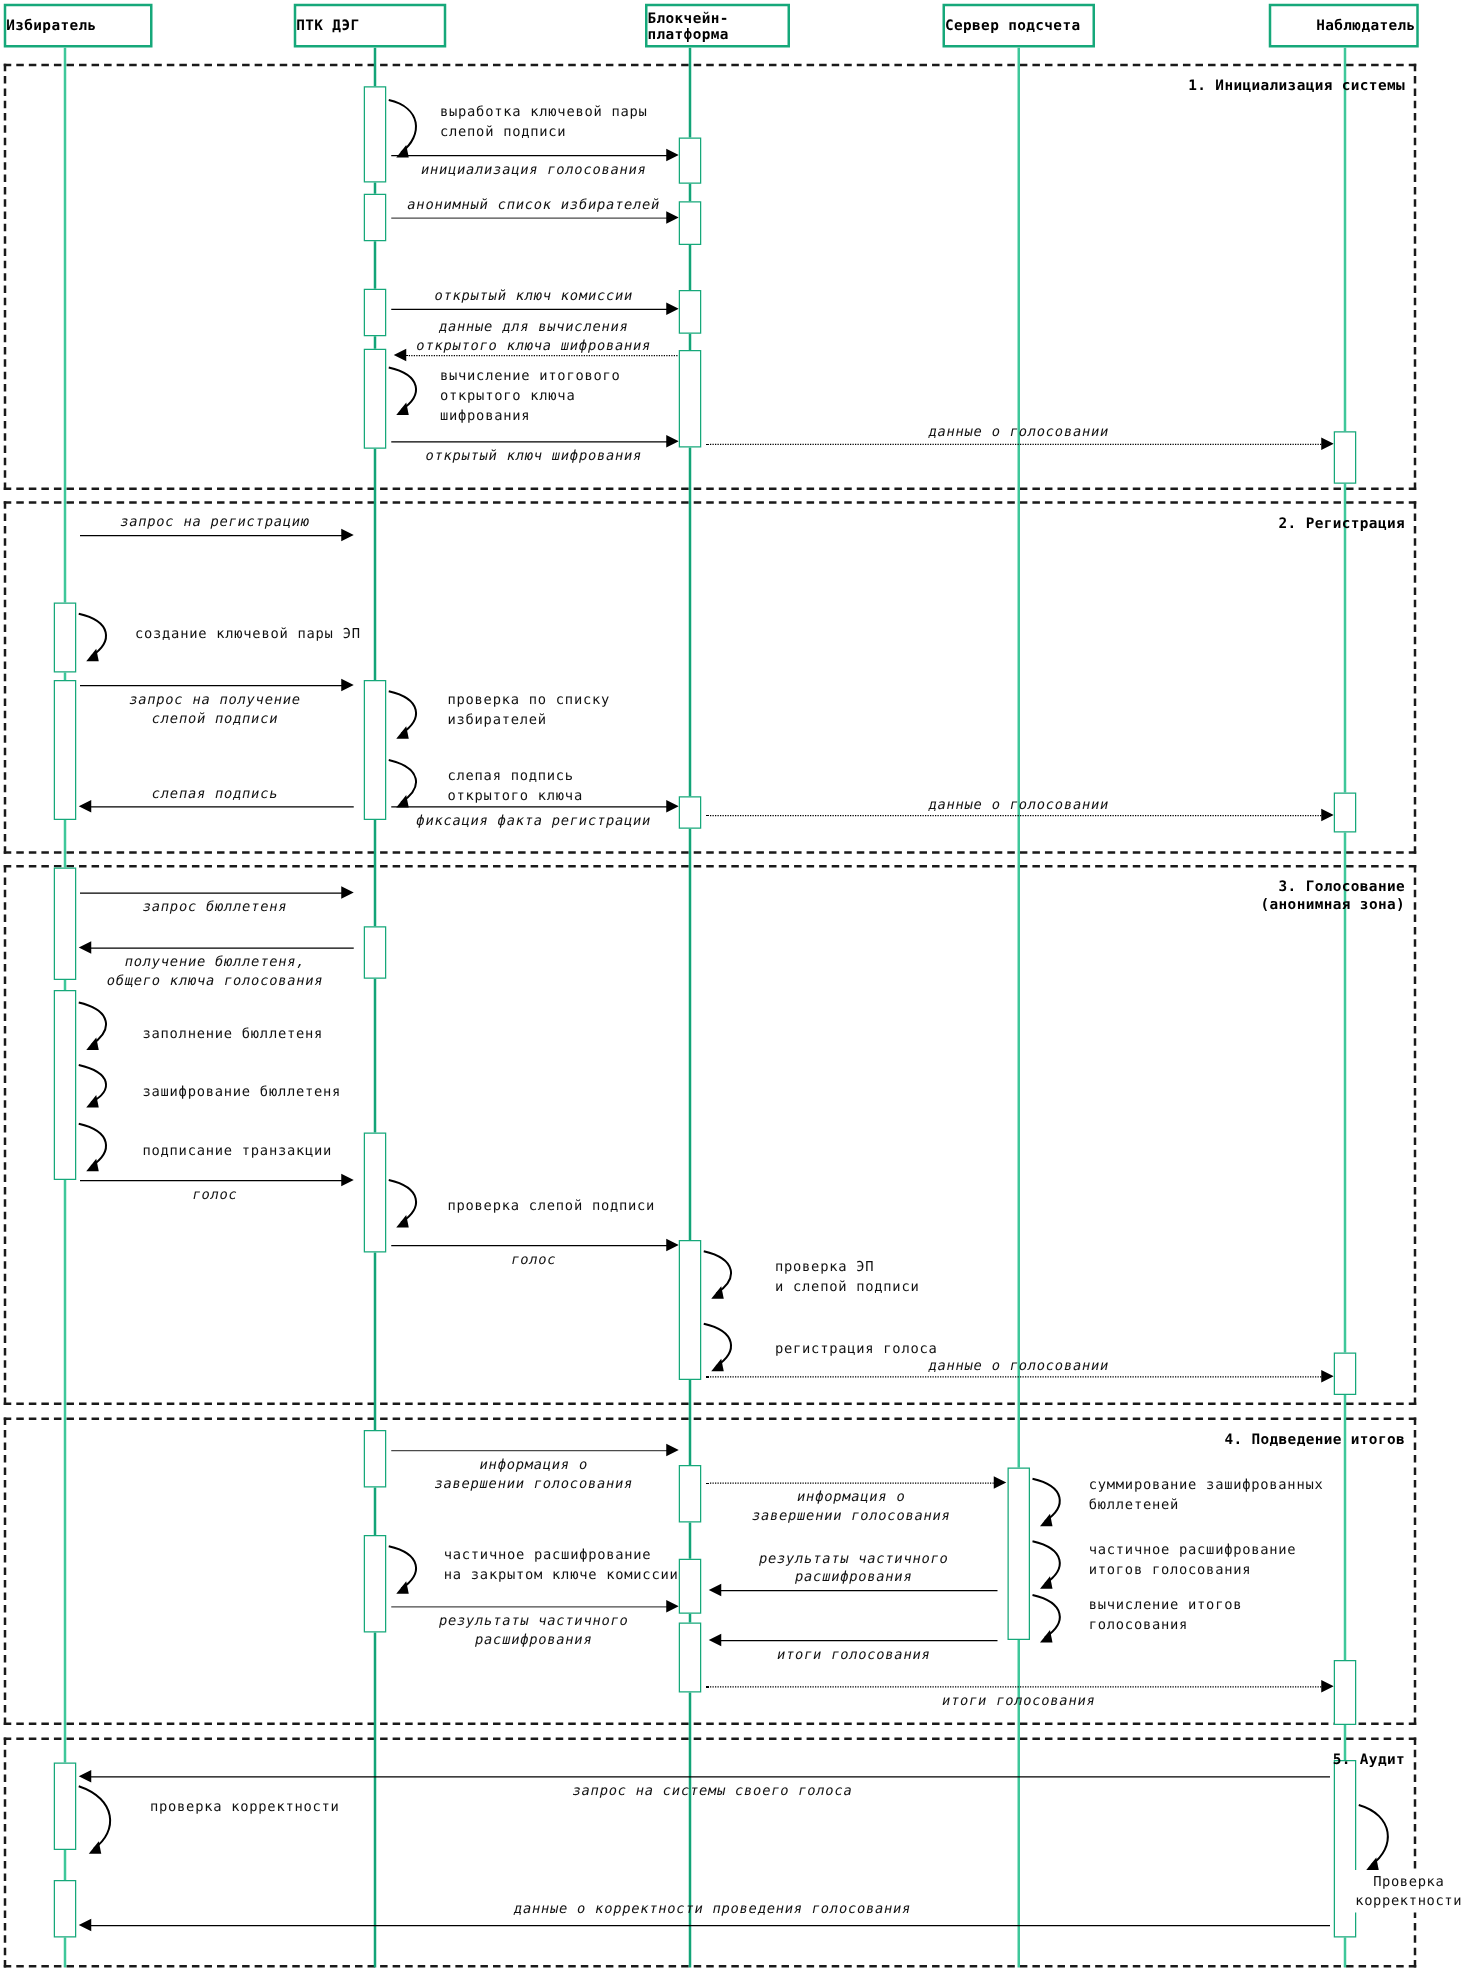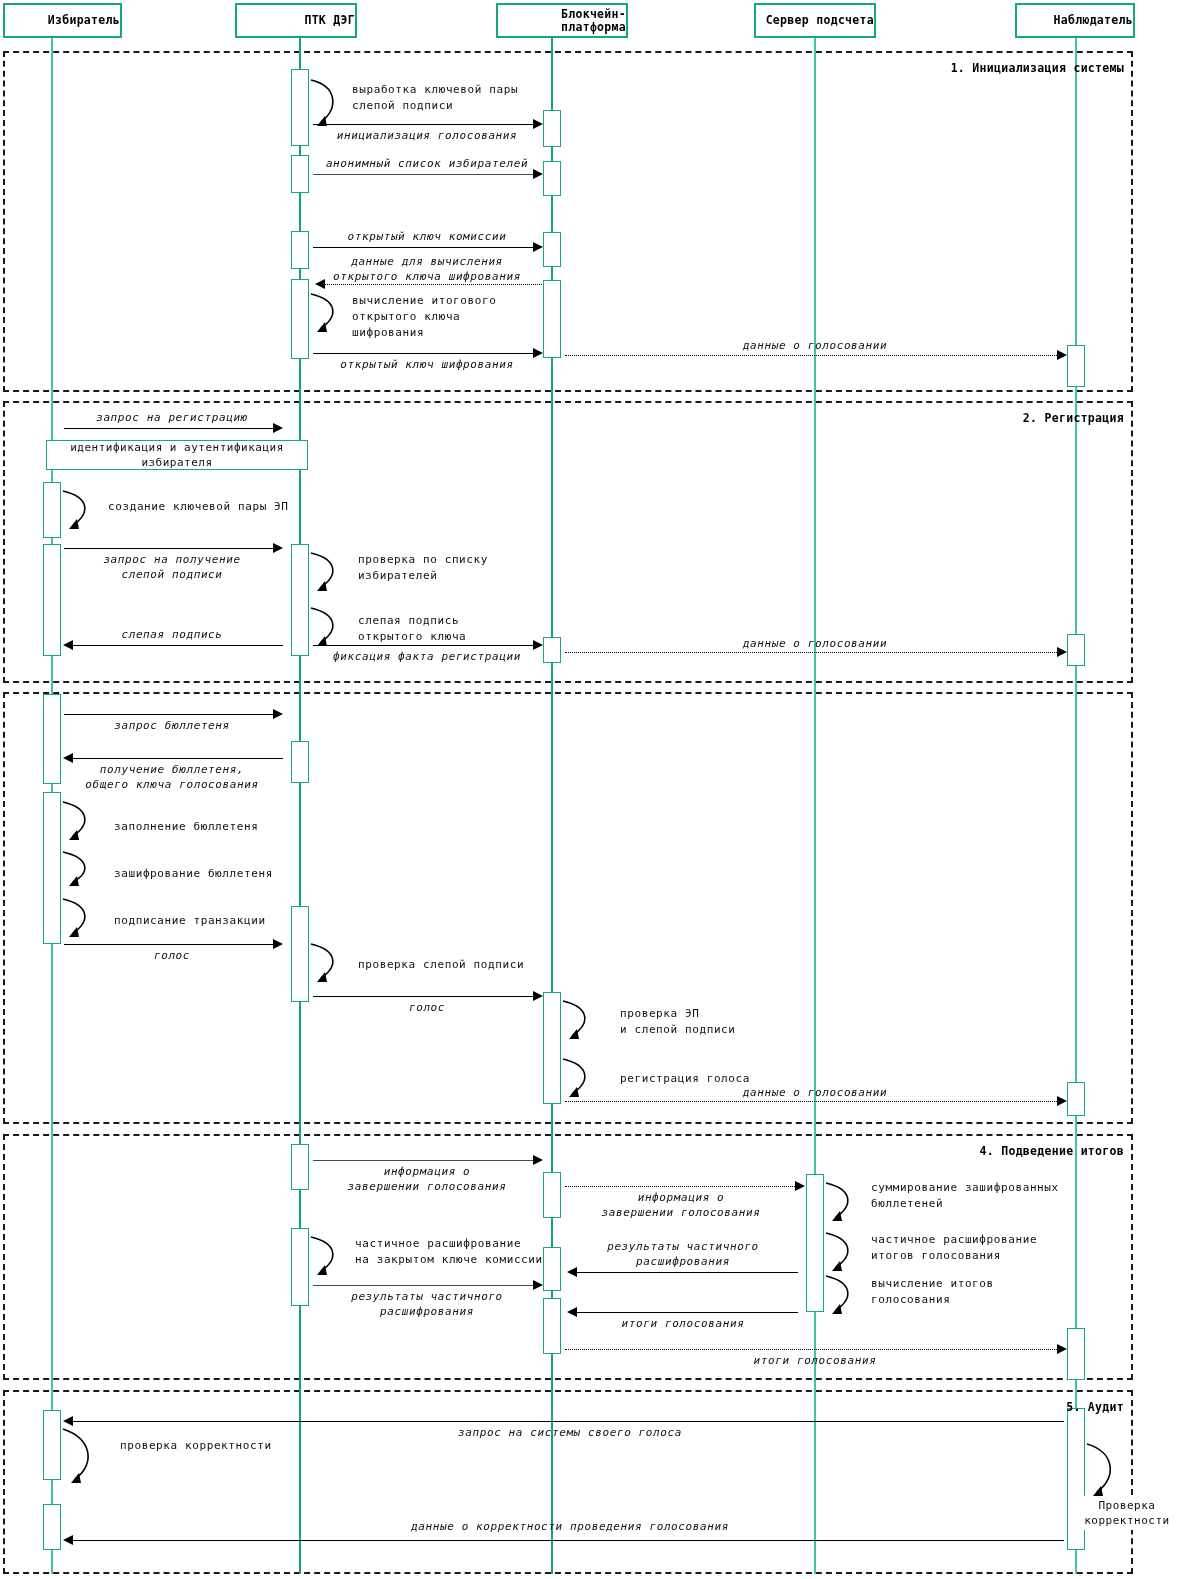--- a/index.html
+++ b/index.html
@@ -16,21 +16,21 @@
     overflow: hidden;
   }
   
   .actor-box {
     position: absolute;
     border: 2px solid #16a87a;
     background: #ffffff;
     box-sizing: border-box;
     display: flex;
     align-items: center;
-    justify-content: flex-end;
+    justify-content: flex-start;
     text-align: center;
     font-weight: bold;
     font-size: 11.5px;
     line-height: 13px;
     color: #000000;
     letter-spacing: 0.3px;
     z-index: 40;
   }
   
   .lifeline {
@@ -136,40 +136,42 @@
 
 <div id="diagram">
 
   <div class="frame" style="left:3px; top:51px; width:1130px; height:341px;"></div>
   <div class="frame-label" style="left:760px; top:61px; width:364px;">1. Инициализация системы</div>
 
   <div class="frame" style="left:3px; top:401px; width:1130px; height:282px;"></div>
   <div class="frame-label" style="left:760px; top:411px; width:364px;">2. Регистрация</div>
 
   <div class="frame" style="left:3px; top:692px; width:1130px; height:432px;"></div>
+  <div class="frame-label" style="left:760px; top:702px; width:364px; white-space:pre;">3. Голосование
+(анонимная зона)</div>
 
   <div class="frame" style="left:3px; top:1134px; width:1130px; height:246px;"></div>
   <div class="frame-label" style="left:760px; top:1144px; width:364px;">4. Подведение итогов</div>
 
   <div class="frame" style="left:3px; top:1390px; width:1130px; height:184px;"></div>
   <div class="frame-label" style="left:760px; top:1400px; width:364px;">5. Аудит</div>
 
   <div class="lifeline" style="left:51px; top:38px; height:1536px;"></div>
   <div class="lifeline dark" style="left:299px; top:38px; height:1536px;"></div>
   <div class="lifeline dark" style="left:551px; top:38px; height:1536px;"></div>
   <div class="lifeline" style="left:814px; top:38px; height:1536px;"></div>
   <div class="lifeline" style="left:1075px; top:38px; height:1536px;"></div>
 
   <div class="actor-box" style="left:3px; top:3px; width:119px; height:35px;">
     <span style="white-space:pre-line;">Избиратель</span>
   </div>
   <div class="actor-box" style="left:235px; top:3px; width:122px; height:35px;">
     <span style="white-space:pre-line;">ПТК ДЭГ</span>
   </div>
-  <div class="actor-box" style="left:496px; top:3px; width:132px; height:35px;padding-left:36px;">
+  <div class="actor-box" style="left:516px; top:3px; width:116px; height:35px;">
     <span style="white-space:pre-line;">Блокчейн-
 платформа</span>
   </div>
   <div class="actor-box" style="left:754px; top:3px; width:122px; height:35px;">
     <span style="white-space:pre-line;">Сервер подсчета</span>
   </div>
   <div class="actor-box" style="left:1015px; top:3px; width:120px; height:35px;padding-left:36px;">
     <span style="white-space:pre-line;">Наблюдатель</span>
   </div>
 
@@ -232,24 +234,20 @@
   <div class="activation" style="left:291px; top:544px; height:112px;"></div>
 
   <div class="activation" style="left:543px; top:637px; height:26px;"></div>
 
   <div class="activation" style="left:1067px; top:634px; height:32px;"></div>
 
   <div class="msg-line" style="left:64px; top:428px; width:211px;"></div>
   <div class="arrow-r" style="left:273px; top:423px;"></div>
   <div class="msg-label center" style="left:62px; top:410px; width:220px;">запрос на регистрацию</div>
 
-  <div class="note" style="left:46px; top:440px; width:262px; height:30px;">
-    <span style="white-space:pre-line;">идентификация и аутентификация
-избирателя</span>
-  </div>
 
   <svg class="self-loop" style="left:61px; top:487px;" width="36" height="48" viewBox="0 0 36 48">
     <path d="M2,4 C28,10 30,26 12,38" fill="none" stroke="#000" stroke-width="1.6"></path>
     <polygon points="16,32 8,42 18,42" fill="#000"></polygon>
   </svg>
   <div class="self-label" style="left:108px; top:499px;">создание ключевой пары ЭП</div>
 
   <div class="msg-line" style="left:64px; top:548px; width:211px;"></div>
   <div class="arrow-r" style="left:273px; top:543px;"></div>
   <div class="msg-label center" style="left:62px; top:552px; width:220px; white-space:pre-line;">запрос на получение

